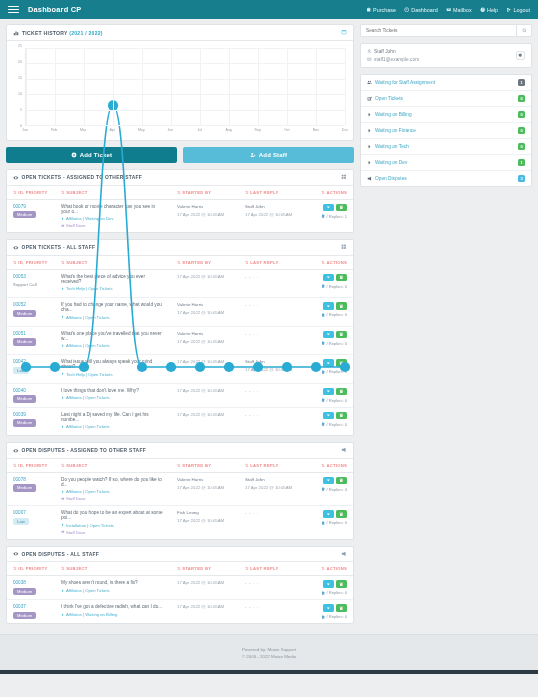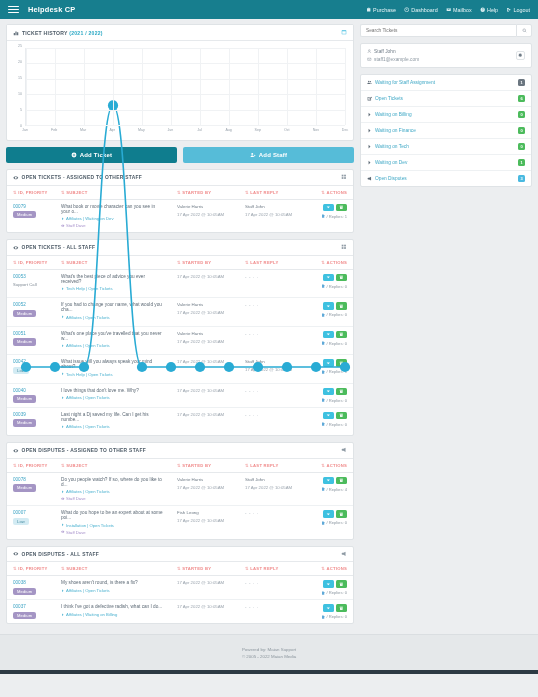--- a/index.html
+++ b/index.html
@@ -166,21 +166,21 @@
 </style>
 </head>
 <body>
 
 <div class="navbar">
   <div class="hamburger">
     <span></span>
       <span></span>
       <span></span>
   </div>
-  <div class="brand">Helpdesk CP</div>
+  <div class="brand">Dashboard CP</div>
   <div class="nav-right">
     <div class="nav-link">
       <svg viewBox="0 0 16 16">
           <path d="M6 2h4v2h3v9H3V4h3V2zm1 1v1h2V3H7z"></path>
         </svg>
       <span>Purchase</span>
     </div>
     <div class="nav-link">
       <svg viewBox="0 0 16 16">
           <circle cx="8" cy="8" r="6" fill="none" stroke="#d9eef1" stroke-width="2"></circle>

